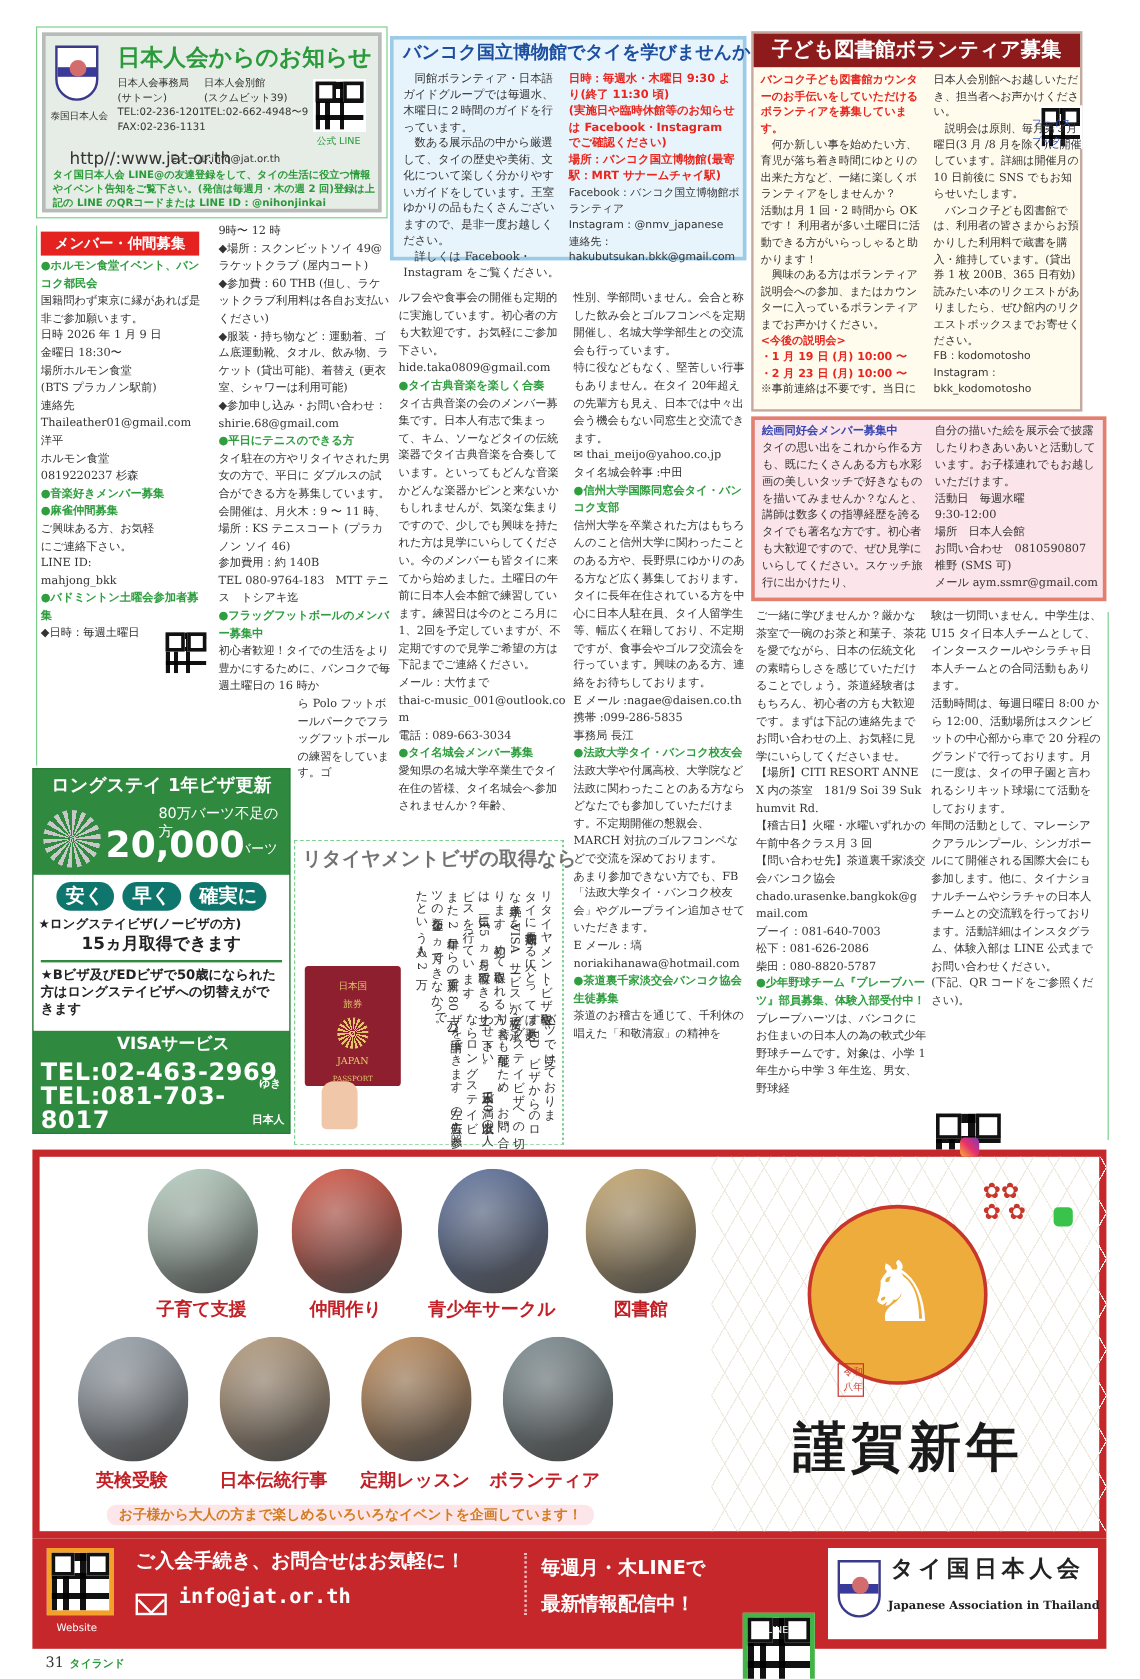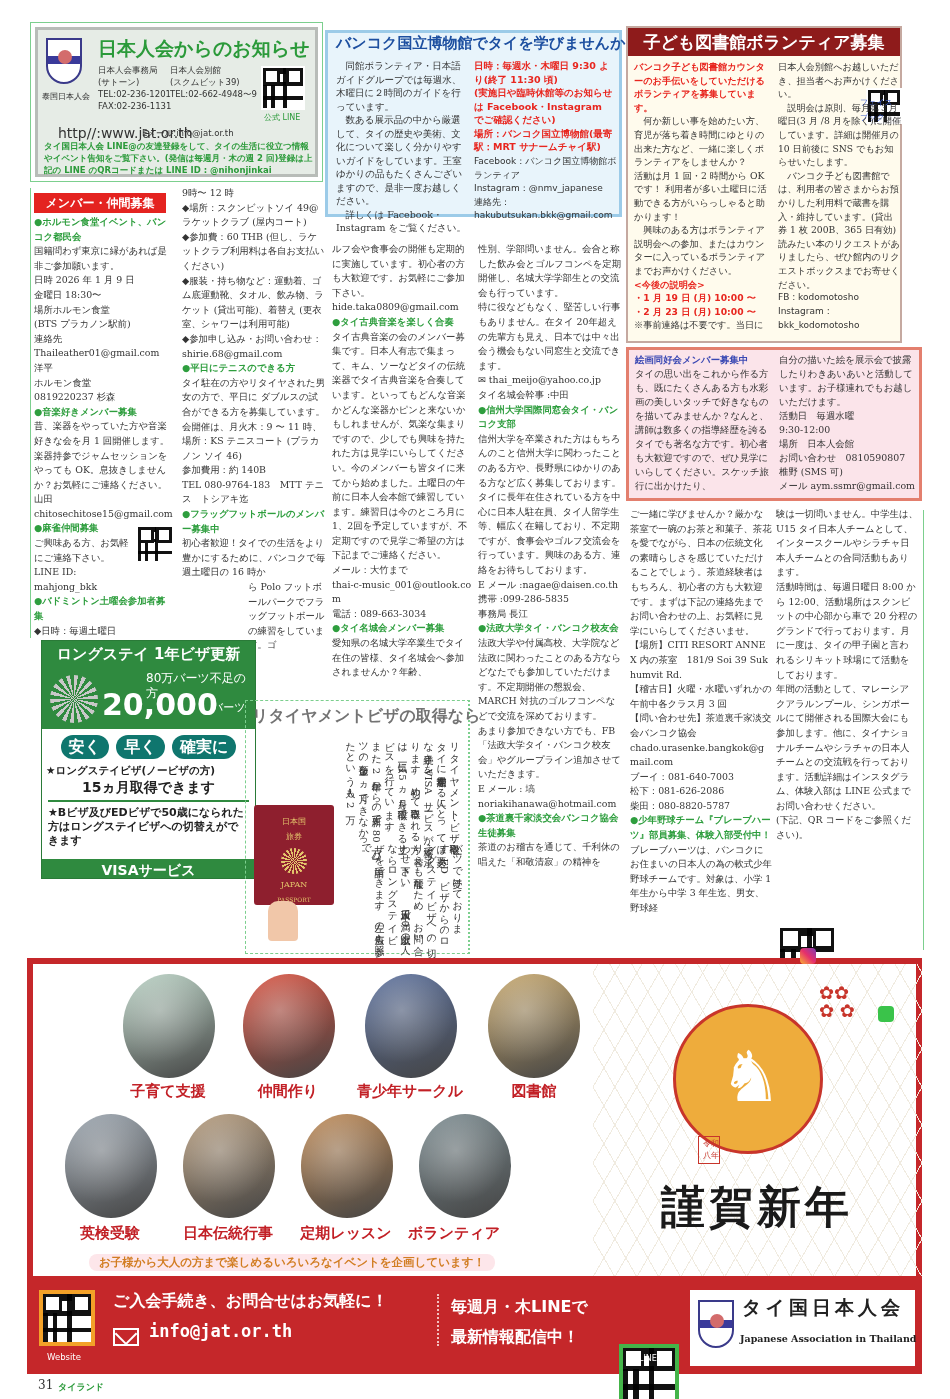--- a/index.html
+++ b/index.html
@@ -15,21 +15,21 @@
   .qr::before, .qr::after { content: ""; position: absolute; width: 28%; height: 28%; border: 3px solid #111; background: #fff; top: 0; left: 0; }
   .qr::after { left: auto; right: 0; }
   .p { white-space: pre-wrap; }
   
   #jat-box { left: 30px; top: 22px; width: 293px; height: 160px; border: 1px solid #7ccf8e; padding: 4px; }
   #jat-inner { width: 100%; height: 100%; background: #e6ece6; border: 3px solid #b8bcb8; position: relative; }
   #museum { left: 325px; top: 30px; width: 297px; height: 187px; background: #e8f4fb; border: 3px solid #9ccbe8; }
   #kids { left: 626px; top: 26px; width: 276px; height: 317px; background: #fffbed; border: 2px solid #c5a9a0; }
   #kids-title { background: #8e1b1b; color: #fff; font-family: "DejaVu Sans", sans-serif; font-size: 17px; text-align: center; height: 28px; line-height: 28px; font-weight: bold; }
   #painting { left: 626px; top: 347px; width: 296px; height: 154px; background: #fbe4ea; border: 3px solid #e37f6e; padding: 4px 6px; }
-  #visa-ad { left: 27px; top: 640px; width: 215px; height: 239px; background: #2f8a3f; color: #fff; font-family: "DejaVu Sans", sans-serif; border: 1px solid #2a7a38; margin-left: 14px; }
+  #visa-ad { left: 27px; top: 640px; width: 215px; height: 305px; background: #2f8a3f; color: #fff; font-family: "DejaVu Sans", sans-serif; border: 1px solid #2a7a38; }
   #retire { left: 245px; top: 700px; width: 225px; height: 254px; border: 1px dashed #7ccf8e; border-right: 2px dotted #7ccf8e; }
   #events { left: 27px; top: 958px; width: 895px; height: 324px; border: 6px solid #c5272a; background: #fff; }
   #footer-band { left: 27px; top: 1282px; width: 895px; height: 92px; background: #c5272a; }
   .circle { position: absolute; border-radius: 50%; overflow: hidden; }
   .ev-label { position: absolute; font-family: "DejaVu Sans", sans-serif; font-weight: bold; color: #c22026; font-size: 15px; text-align: center; width: 130px; }
   .pill { display: inline-block; background: #0f766e; color: #fff; border-radius: 14px; padding: 0 8px; font-weight: bold; font-size: 16px; line-height: 24px; margin: 0 2px; }
 </style>
 </head>
 <body>
 
@@ -121,22 +121,20 @@
 日時 2026 年 1 月 9 日
 金曜日 18:30〜
 場所ホルモン食堂
 (BTS プラカノン駅前)
 連絡先
 Thaileather01@gmail.com
 洋平
 ホルモン食堂
 0819220237 杉森</div>
   <div class="green">●音楽好きメンバー募集</div>
-  <div class="p">昔、楽器をやっていた方や音楽好きな会を月 1 回開催します。楽器持参でジャムセッションをやっても OK。息抜きしませんか？お気軽にご連絡ください。山田
-chitosechitose15@gmail.com</div>
   <div class="green">●麻雀仲間募集</div>
   <div class="p" style="width:100px;">ご興味ある方、お気軽にご連絡下さい。
 LINE ID: mahjong_bkk</div>
   <div class="green">●バドミントン土曜会参加者募集</div>
   <div class="p">◆日時：毎週土曜日</div>
 </div>
 <div class="abs qr" style="left:136px;top:525px;width:38px;height:38px;"></div>
 
 <div class="abs" style="left:182px;top:186px;width:144px;font-size:9.4px;line-height:14.6px;">
   <div class="p">9時〜 12 時
@@ -222,21 +220,21 @@
     <div style="text-align:center;margin-top:6px;">
       <span class="pill">安く</span>
       <span class="pill">早く</span>
       <span class="pill">確実に</span>
     </div>
     <div style="font-size:10.5px;font-weight:bold;margin:4px 0 0 4px;">★ロングステイビザ(ノービザの方)</div>
     <div style="font-size:14px;font-weight:bold;text-align:center;line-height:18px;">15ヵ月取得できます</div>
     <div style="height:2px;background:#2f8a3f;margin:4px 6px;"></div>
     <div style="font-size:11px;font-weight:bold;line-height:14px;margin:0 6px;">★Bビザ及びEDビザで50歳になられた方はロングステイビザへの切替えができます</div>
   </div>
-  <div class="abs" style="left:0;top:222px;width:213px;text-align:center;font-size:14px;font-weight:bold;">VISAサービス</div>
+  <div class="abs" style="left:10px;top:222px;width:213px;text-align:center;font-size:14px;font-weight:bold;">VISAサービス</div>
   <div class="abs" style="left:6px;top:242px;font-size:20px;font-weight:bold;line-height:20px;letter-spacing:0.5px;">
     <div>TEL:02-463-2969</div>
     <div>TEL:081-703-8017</div>
     <div>TEL:089-227-5375</div>
   </div>
   <div class="abs" style="left:188px;top:256px;font-size:9px;font-weight:bold;">ゆき</div>
   <div class="abs" style="left:182px;top:286px;font-size:9px;font-weight:bold;">日本人</div>
 </div>
 
 <div id="retire" class="abs">

